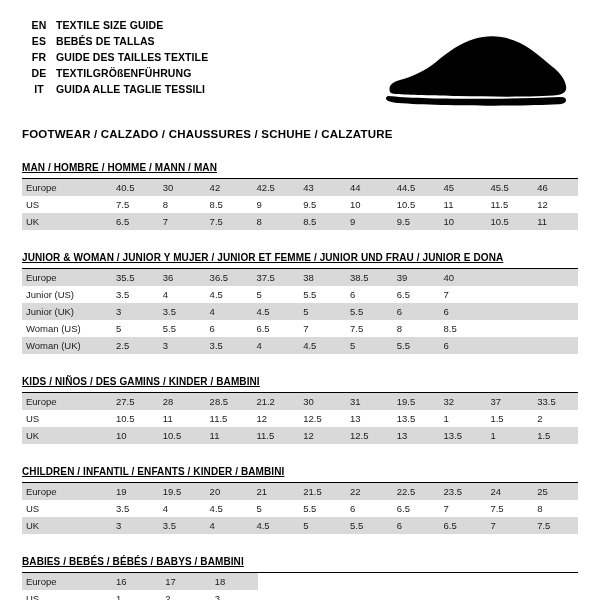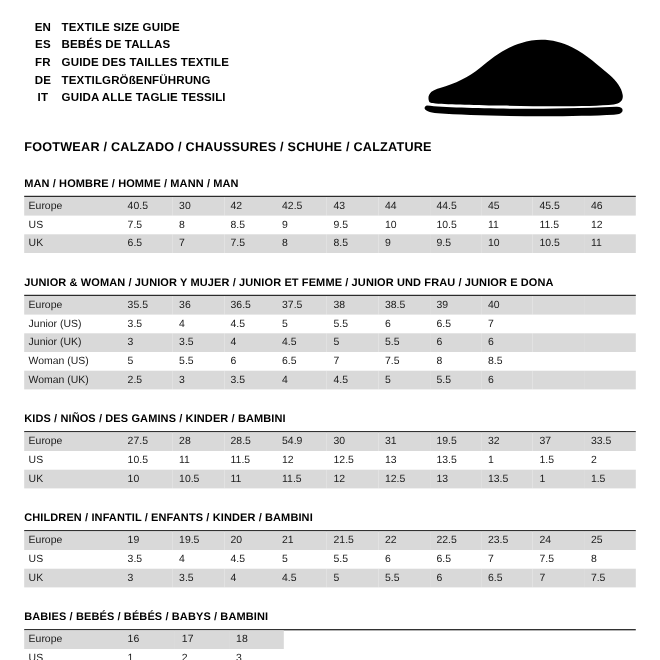--- a/index.html
+++ b/index.html
@@ -66,20 +66,21 @@
 
   
   .section {
     margin-top: 22px;
   }
   .section-title {
     font-size: 10px;
     font-weight: bold;
     letter-spacing: .1px;
     padding-bottom: 5px;
+    text-decoration: underline;
   }
   .rule {
     border-top: 1px solid #000;
     height: 0;
     margin-bottom: 0;
   }
   table.size {
     border-collapse: collapse;
     width: 556px;
     table-layout: fixed;
@@ -268,21 +269,21 @@
   <div class="section">
     <div class="section-title">KIDS / NIÑOS / DES GAMINS / KINDER / BAMBINI</div>
     <div class="rule"></div>
     <table class="size">
       <tbody>
         <tr class="shaded">
           <td class="rowlabel">Europe</td>
           <td>27.5</td>
           <td>28</td>
           <td>28.5</td>
-          <td>54.9</td>
+          <td>21.2</td>
           <td>30</td>
           <td>31</td>
           <td>19.5</td>
           <td>32</td>
           <td>37</td>
           <td>33.5</td>
         </tr>
         <tr>
           <td class="rowlabel">US</td>
           <td>10.5</td>

